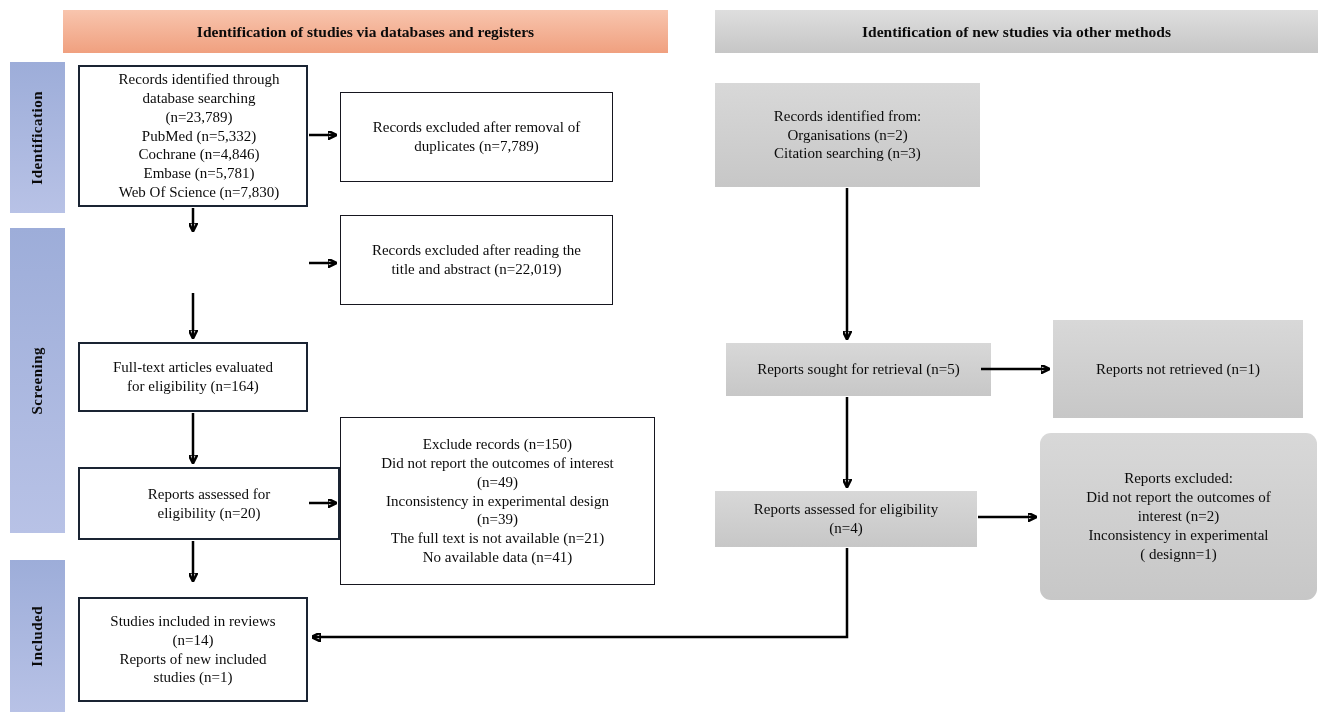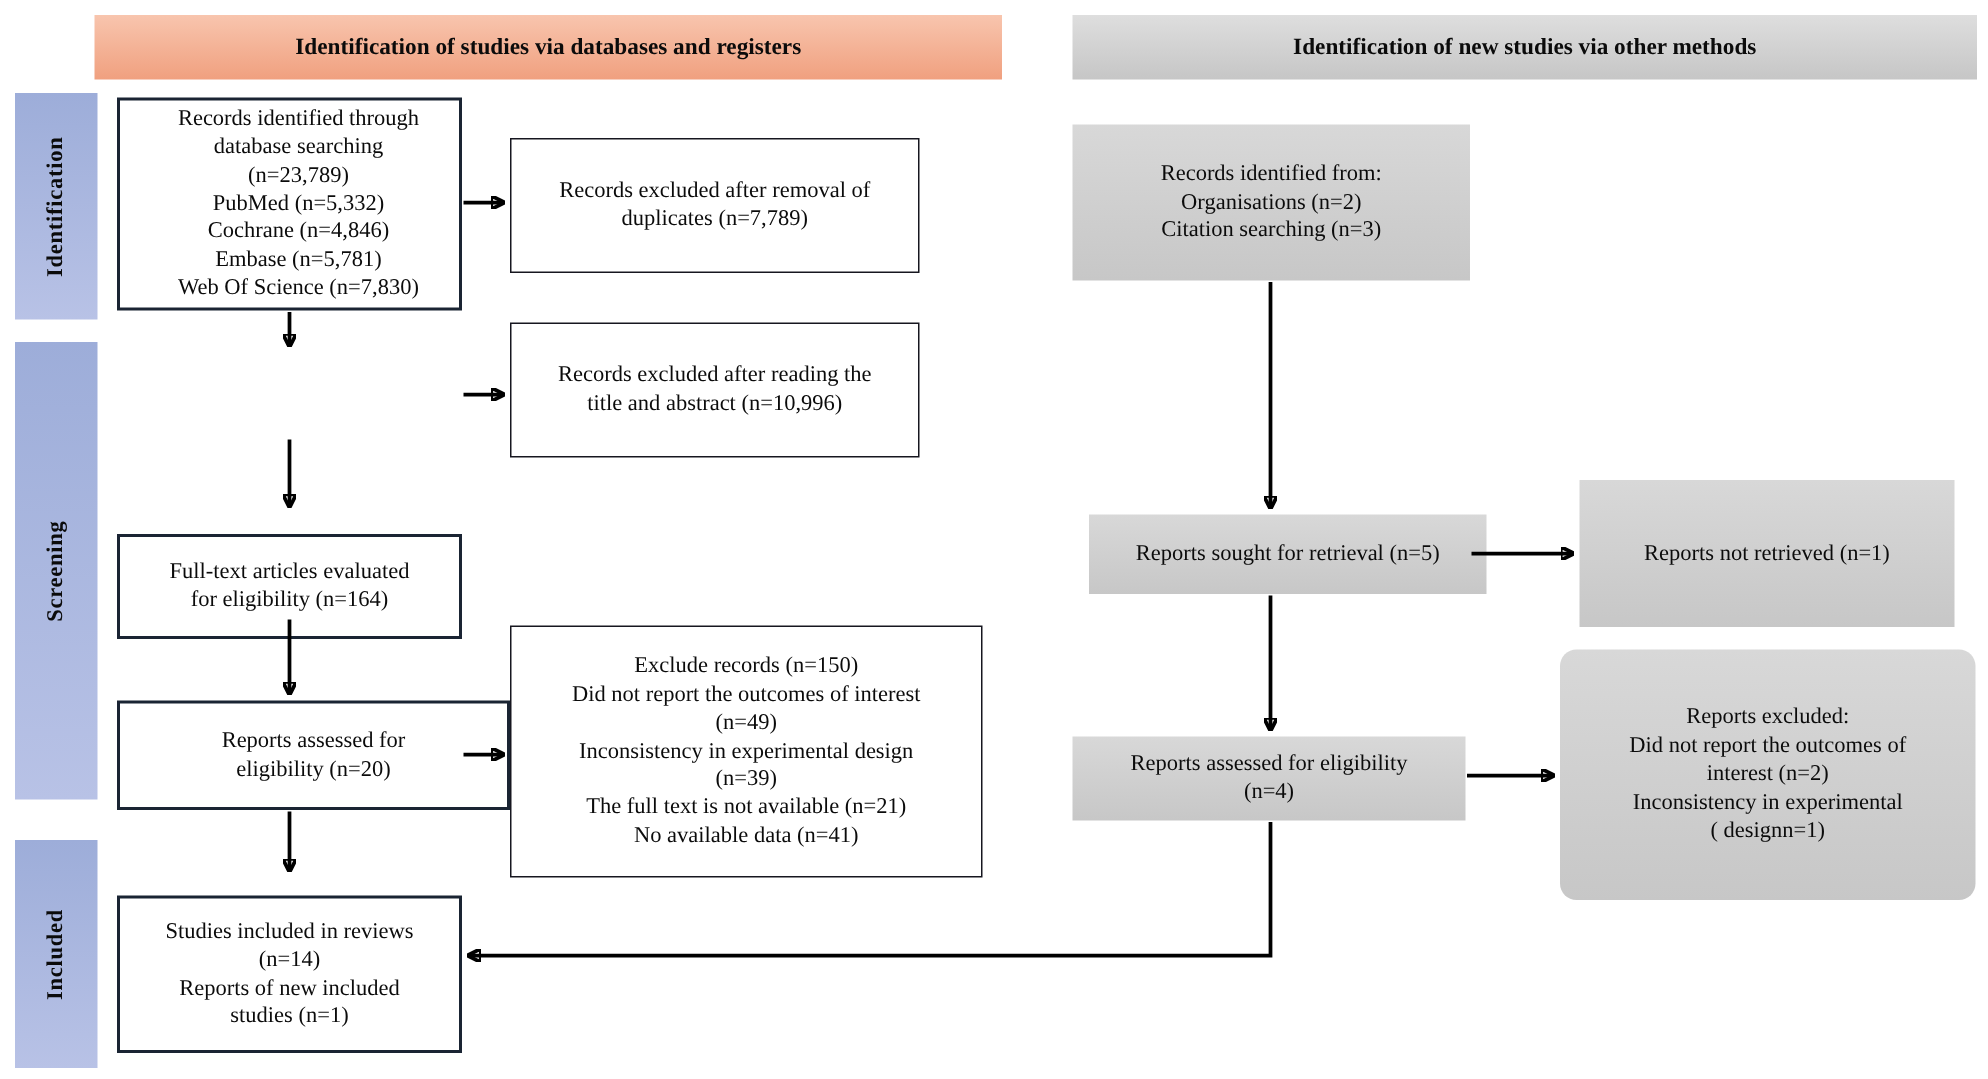--- a/index.html
+++ b/index.html
@@ -63,33 +63,33 @@
     <span>Included</span>
   </div>
 
   <div class="node node-white" style="left:78px; top:65px; width:230px; height:142px;padding-left:16px;">Records identified through
 database searching
 (n=23,789)
 PubMed (n=5,332)
 Cochrane (n=4,846)
 Embase (n=5,781)
 Web Of Science (n=7,830)</div>
-  <div class="node node-white" style="left:78px; top:356px; width:230px; height:70px;">Full-text articles evaluated
+  <div class="node node-white" style="left:78px; top:342px; width:230px; height:70px;">Full-text articles evaluated
 for eligibility (n=164)</div>
   <div class="node node-white" style="left:78px; top:467px; width:262px; height:73px;">Reports assessed for
 eligibility (n=20)</div>
   <div class="node node-white" style="left:78px; top:585px; width:230px; height:105px;margin-top:12px;">Studies included in reviews
 (n=14)
 Reports of new included
 studies (n=1)</div>
 
   <div class="node node-white-thin" style="left:340px; top:92px; width:273px; height:90px;">Records excluded after removal of
 duplicates (n=7,789)</div>
   <div class="node node-white-thin" style="left:340px; top:215px; width:273px; height:90px;">Records excluded after reading the
-title and abstract (n=10,996)</div>
+title and abstract (n=22,019)</div>
   <div class="node node-white-thin" style="left:340px; top:417px; width:315px; height:168px;">Exclude records (n=150)
 Did not report the outcomes of interest
 (n=49)
 Inconsistency in experimental design
 (n=39)
 The full text is not available (n=21)
 No available data (n=41)</div>
 
   <div class="node node-gray" style="left:715px; top:83px; width:265px; height:104px;">Records identified from:
 Organisations (n=2)

